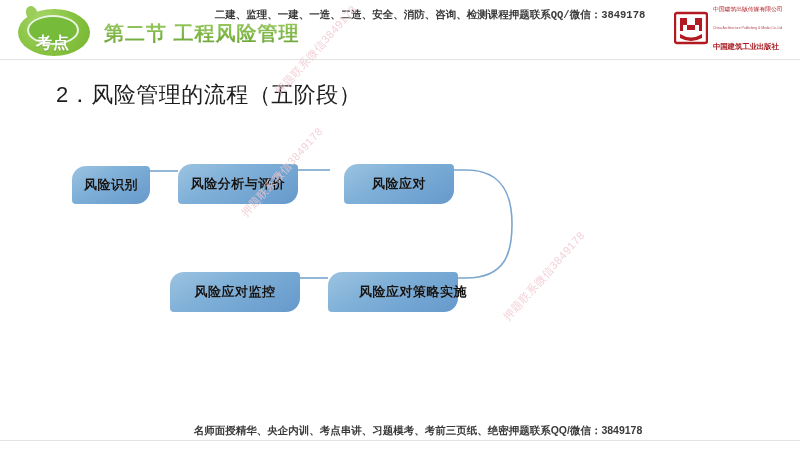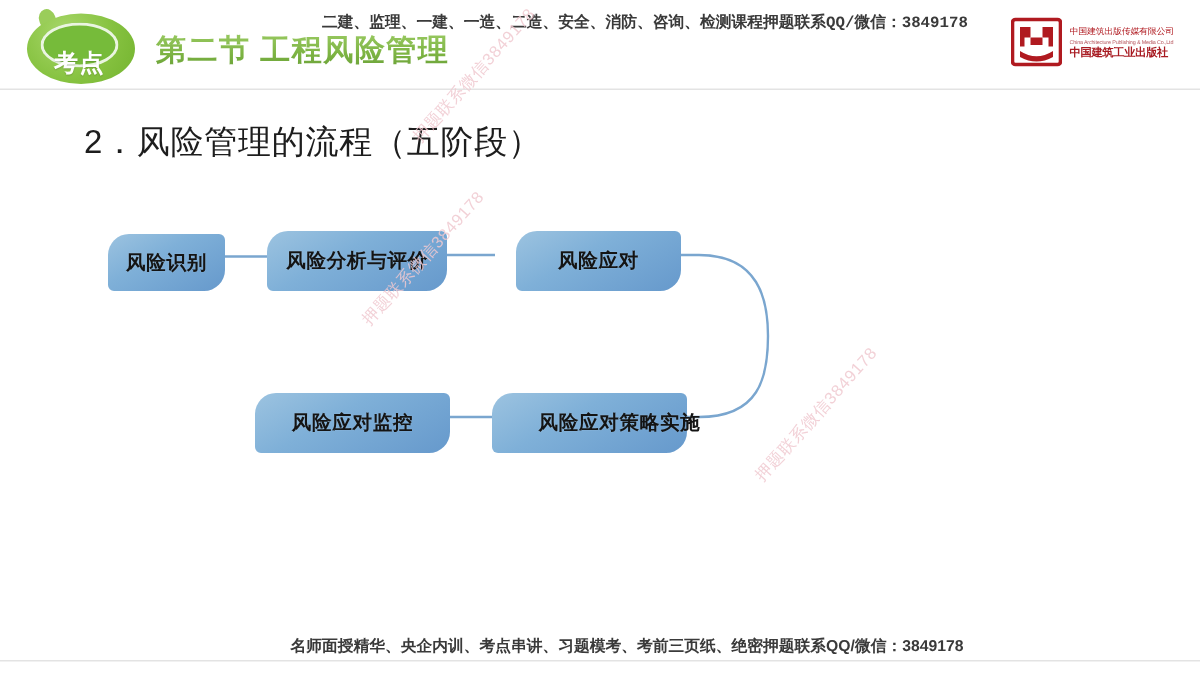--- a/index.html
+++ b/index.html
@@ -118,21 +118,21 @@
   }
   .logo-mark {
     width: 34px; height: 34px;
     flex: none;
     position: relative;
   }
   .logo-lines {
     display: flex;
     flex-direction: column;
     justify-content: center;
-    gap: 0;
+    gap: 12px;
     flex: 1;
     overflow: hidden;
   }
   .logo-cn {
     font-size: 6px;
     color: #b01a20;
     white-space: nowrap;
     letter-spacing: -0.2px;
     transform: scaleY(0.95);
   }
@@ -156,21 +156,21 @@
     left: 56px; top: 80px;
     font-size: 22px;
     color: #1d1d1d;
     letter-spacing: 0.5px;
     white-space: nowrap;
   }
 
   
   .flow {
     position: absolute;
-    left: 0; top: 4px;
+    left: 0; top: 14px;
     width: 800px; height: 385px;
     pointer-events: none;
   }
   .node {
     position: absolute;
     box-sizing: border-box;
     background: linear-gradient(150deg, #9cc3e0 0%, #7fb0d8 40%, #6699cc 100%);
     border-radius: 14px 4px 14px 4px;
     color: #141414;
     font-size: 13px;

